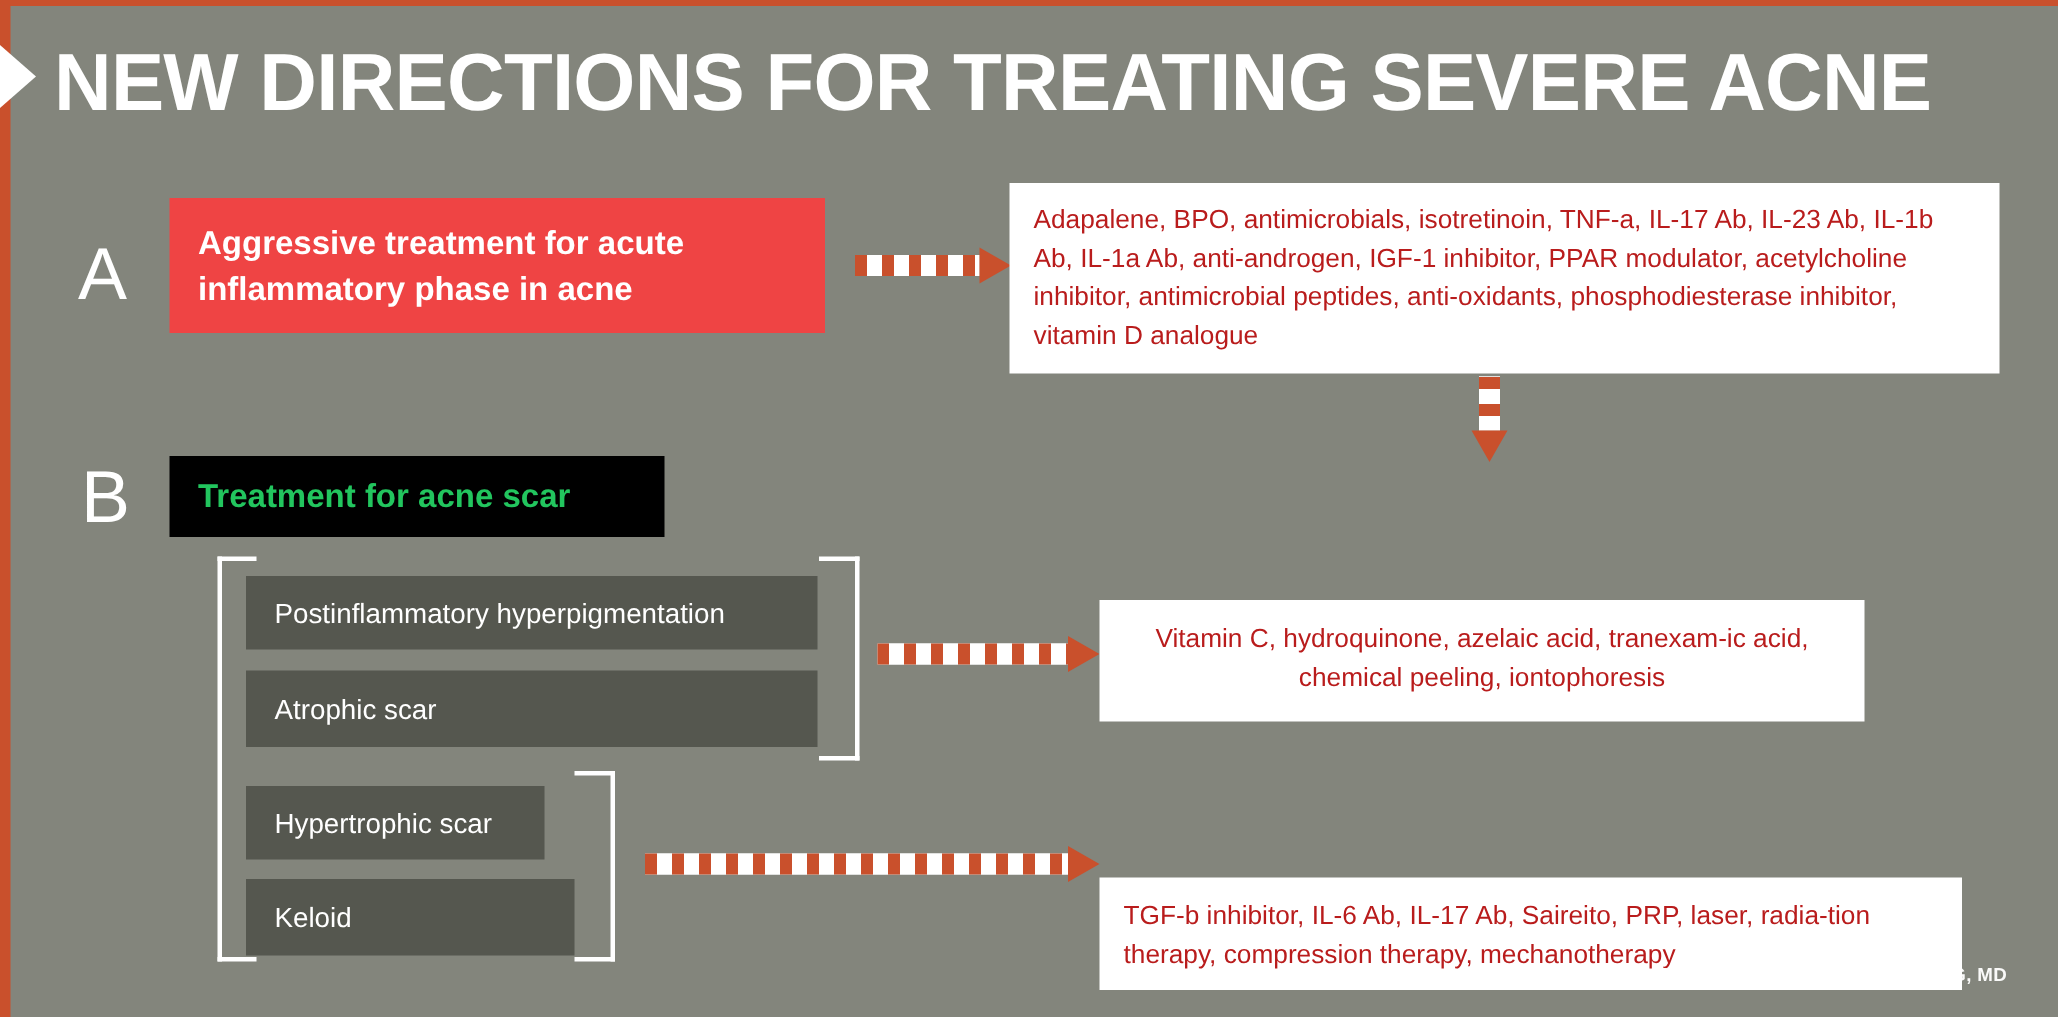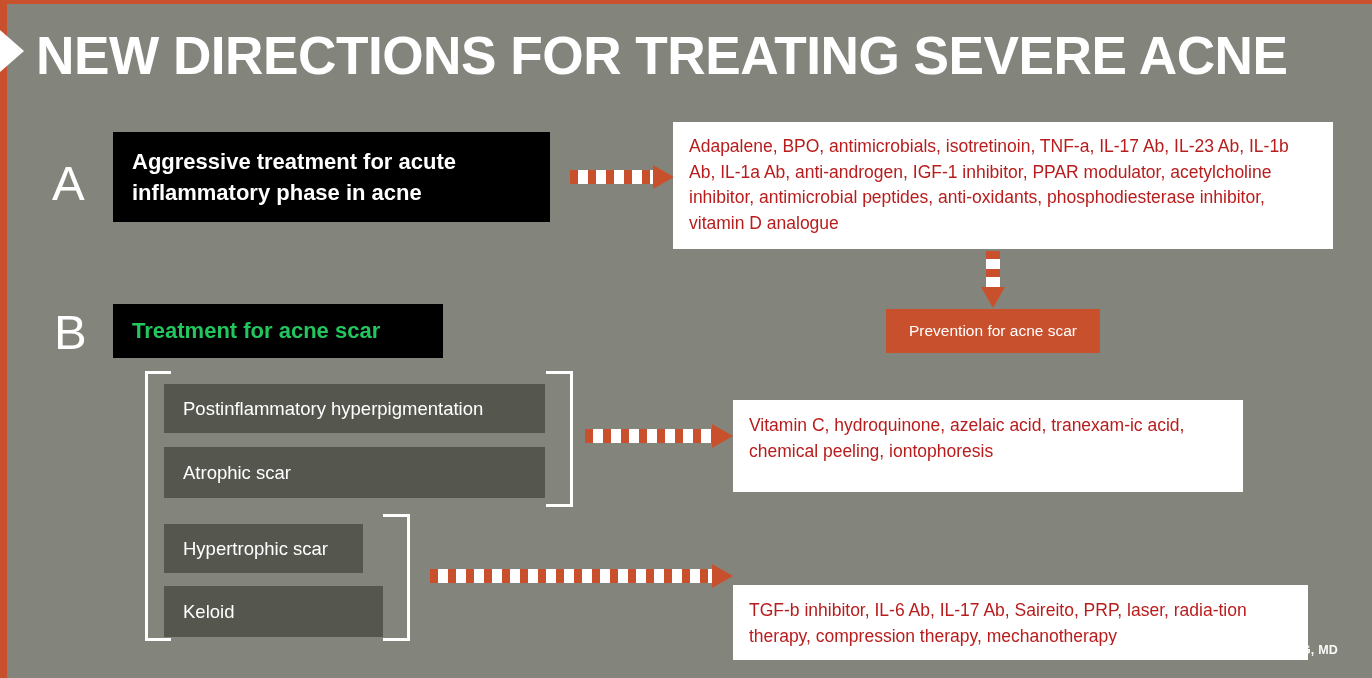--- a/index.html
+++ b/index.html
@@ -56,21 +56,21 @@
     line-height: 52px;
   }
   #letter-a { left: 52px; top: 153px; }
   #letter-b { left: 54px; top: 302px; }
 
   
   #box-a-heading {
     position: absolute;
     left: 113px; top: 128px;
     width: 437px; height: 90px;
-    background: #000000;
+    background: #ef4444;
     box-sizing: border-box;
     padding: 14px 19px;
     color: #ffffff;
     font-size: 22px;
     font-weight: 700;
     line-height: 31px;
   }
 
   
   #box-b-heading {
@@ -91,21 +91,21 @@
     position: absolute;
     background: #ffffff;
     box-sizing: border-box;
     color: #b91c1c;
     font-size: 17.5px;
     font-weight: 400;
     line-height: 25.5px;
     padding: 12px 16px;
   }
   #box-a-meds   { left: 673px; top: 118px;  width: 660px; height: 127px; }
-  #box-pih-meds { left: 733px; top: 396px;  width: 510px; height: 92px;  padding-top: 13px; }
+  #box-pih-meds { left: 733px; top: 396px;  width: 510px; height: 81px;  padding-top: 13px; text-align: center; }
   #box-hts-meds { left: 733px; top: 537px;  width: 575px; height: 75px;  padding-top: 13px; margin-top: 44px; }
 
   
   #box-prevention {
     position: absolute;
     left: 886px; top: 305px;
     width: 214px; height: 44px;
     background: #c9502c;
     color: #ffffff;
     font-size: 15.5px;
@@ -240,21 +240,20 @@
     <div class="head"></div>
   </div>
 
   <div class="white-box" id="box-a-meds">Adapalene, BPO, antimicrobials, isotretinoin, TNF-a, IL-17 Ab, IL-23 Ab, IL-1b Ab, IL-1a Ab, anti-androgen, IGF-1 inhibitor, PPAR modulator, acetylcholine inhibitor, antimicrobial peptides, anti-oxidants, phosphodiesterase inhibitor, vitamin D analogue</div>
 
   <div id="arrow-prevention">
     <div class="shaft-v"></div>
     <div class="head-v"></div>
   </div>
 
-  <div id="box-prevention">Prevention for acne scar</div>
 
   <div class="section-letter" id="letter-b">B</div>
 
   <div id="box-b-heading">Treatment for acne scar</div>
 
   <div class="bracket" id="bracket-outer-left"></div>
   <div class="bracket" id="bracket-group1-right"></div>
   <div class="bracket" id="bracket-group2-right"></div>
 
   <div class="gray-box" id="box-pih">Postinflammatory hyperpigmentation</div>

